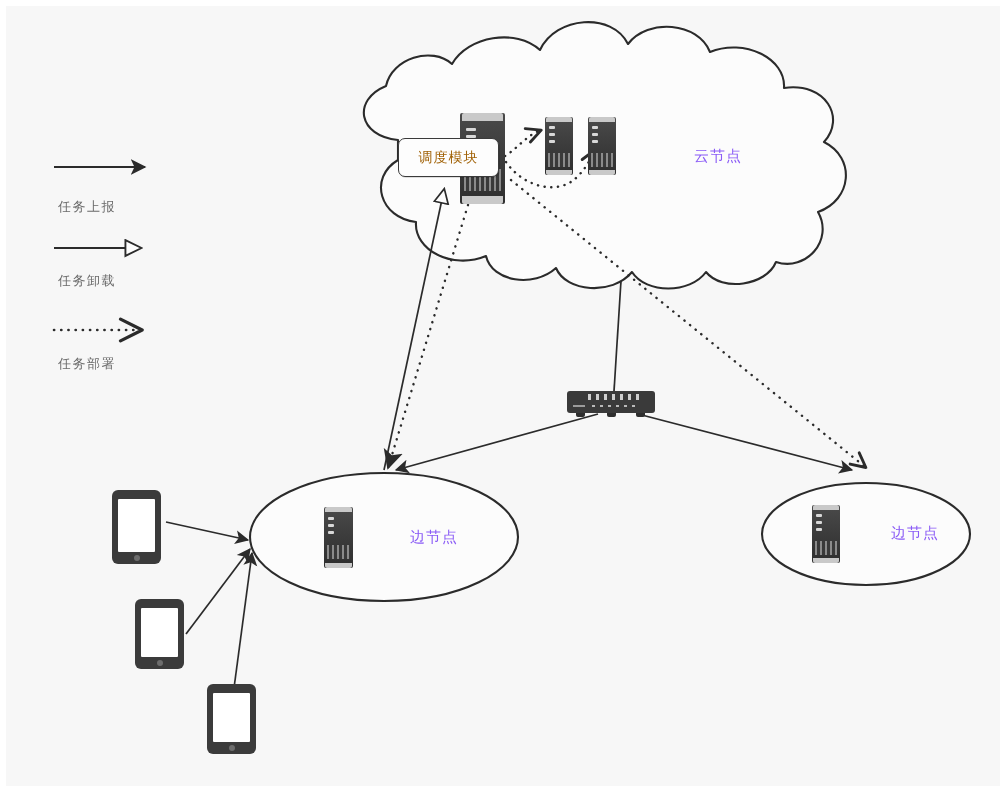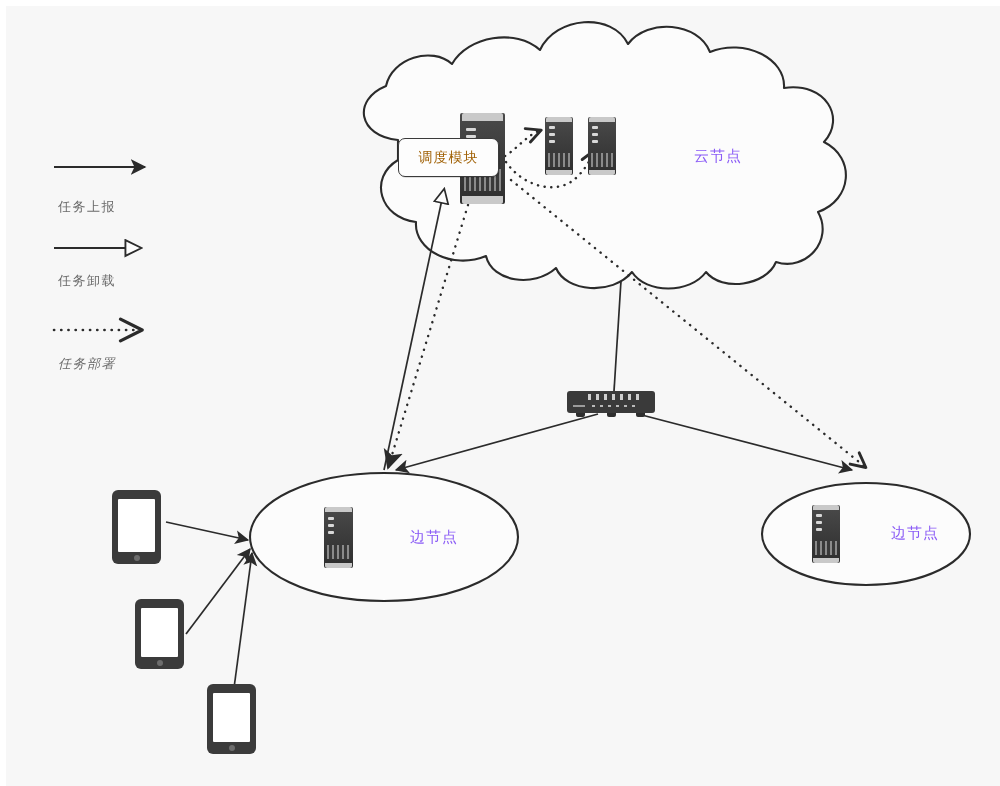--- a/index.html
+++ b/index.html
@@ -236,21 +236,21 @@
     <line x1="186" y1="634" x2="250" y2="549" stroke="#2b2b2b" stroke-width="1.7" marker-end="url(#mk-filled)"></line>
     <line x1="234" y1="688" x2="252" y2="553" stroke="#2b2b2b" stroke-width="1.7" marker-end="url(#mk-filled)"></line>
 
     <line x1="54" y1="167" x2="145" y2="167" stroke="#2b2b2b" stroke-width="1.9" marker-end="url(#mk-filled)"></line>
     <line x1="54" y1="248" x2="140" y2="248" stroke="#2b2b2b" stroke-width="1.9" marker-end="url(#mk-hollow)"></line>
     <line x1="54" y1="330" x2="140" y2="330" stroke="#2b2b2b" stroke-width="2.6" stroke-linecap="round" stroke-dasharray="0.2 7" marker-end="url(#mk-open)"></line>
   </svg>
 
   <div class="legend-lbl" style="left:58px; top:198px;">任务上报</div>
   <div class="legend-lbl" style="left:58px; top:272px;">任务卸载</div>
-  <div class="legend-lbl" style="left:58px; top:355px;font-style:italic;">任务部署</div>
+  <div class="legend-lbl" style="left:58px; top:355px;">任务部署</div>
 
   <div class="srv" style="left:460px; top:113px; width:45px; height:91px;">
     <div class="body"></div>
     <div class="cap-t"></div>
     <div class="cap-b"></div>
     <div class="bars">
         <i></i>
         <i></i>
         <i></i>
       </div>

